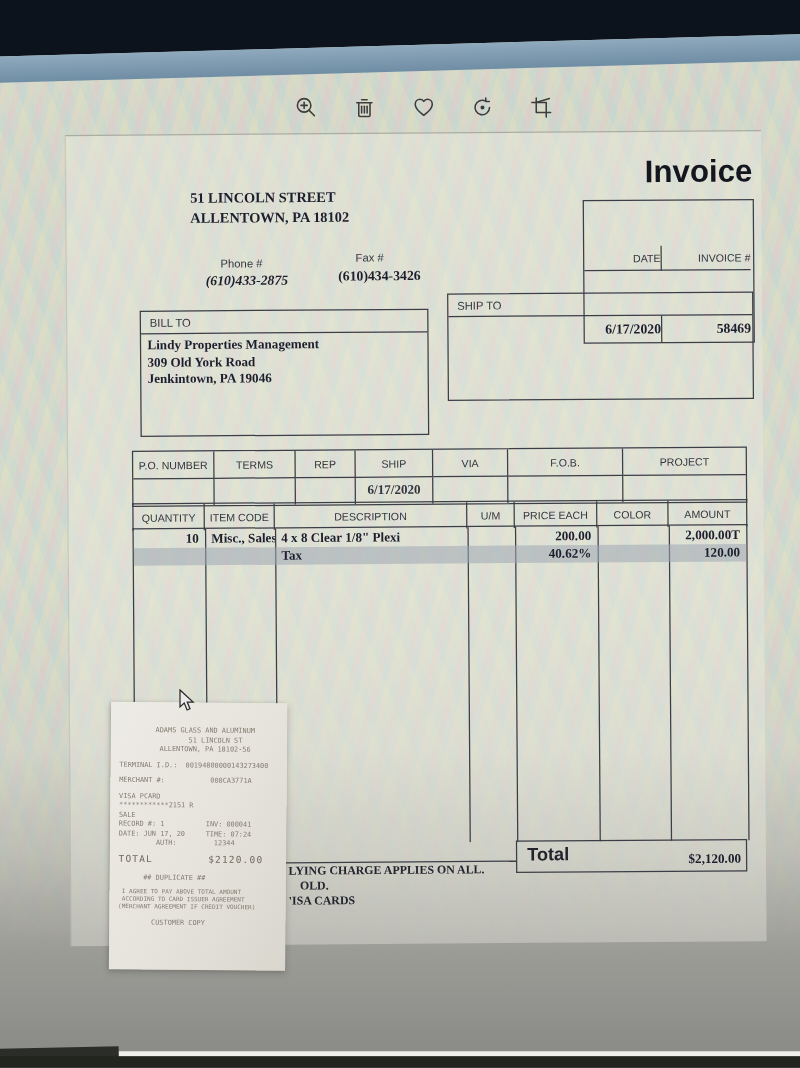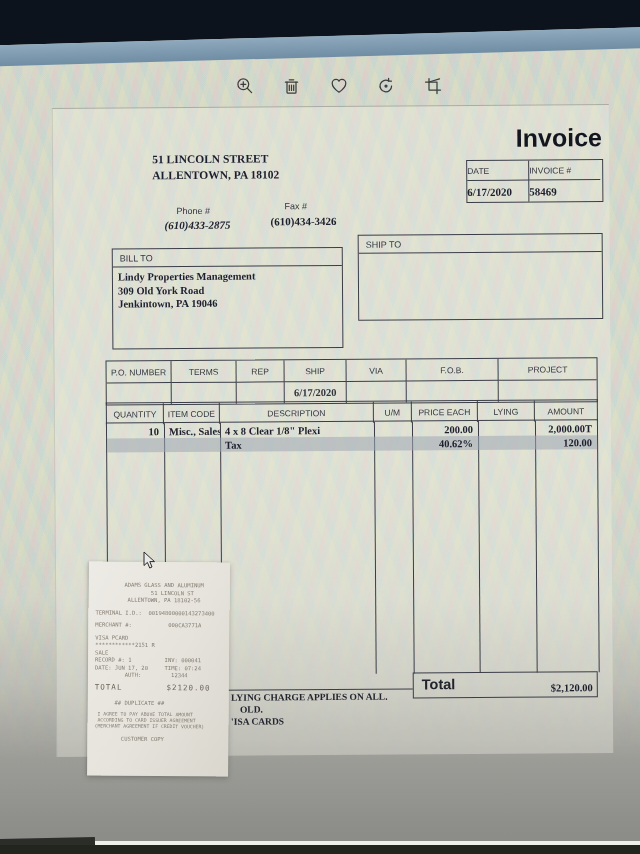--- a/index.html
+++ b/index.html
@@ -42,21 +42,21 @@
 
   .inv-title{position:absolute;right:2px;top:12px;font-size:25px;font-weight:bold;color:#14161f;letter-spacing:0px;}
   .company{position:absolute;left:96px;top:38px;font-size:11.5px;line-height:15.5px;}
   .phone-label{position:absolute;left:120px;top:92px;font-size:9px;}
   .phone-value{position:absolute;left:108px;top:105px;font-size:11px;font-style:italic;}
   .fax-label{position:absolute;left:228px;top:88px;font-size:9px;}
   .fax-value{position:absolute;left:214px;top:102px;font-size:11px;}
 
   .meta{position:absolute;left:410px;top:48px;width:135px;border:1.5px solid #3b3e47;}
   .meta .mrow{display:grid;grid-template-columns:62px 71px;}
-  .meta .mcell{border-right:1.5px solid #3b3e47;text-align:left;}
+  .meta .mcell{border-right:1.5px solid #3b3e47;text-align:right;margin-top:36px;}
   .meta .mcell:last-child{border-right:none;}
   .meta .mhead .mcell{font-size:8.5px;padding:5px 0 4px;color:#33363f;border-bottom:1.5px solid #3b3e47;}
   .meta .mval .mcell{font-size:11px;padding:5px 0 4px;}
 
   .addr-box{position:absolute;border:1.2px solid #3b3e47;}
   .addr-head{height:17px;border-bottom:1.2px solid #3b3e47;font-size:9px;color:#33363f;display:flex;align-items:center;padding-left:7px;}
   .bill{left:55px;top:134px;width:229px;}
   .bill .addr-body{height:75px;padding:3px 5px;font-size:10.5px;line-height:13.5px;}
   .ship{left:301px;top:122px;width:243px;}
   .ship .addr-body{height:66px;}
@@ -212,21 +212,21 @@
           <div class="ocell"></div>
         </div>
       </div>
 
       <div class="ithead grid7b">
         <div class="icell">QUANTITY</div>
         <div class="icell">ITEM CODE</div>
         <div class="icell">DESCRIPTION</div>
         <div class="icell">U/M</div>
         <div class="icell">PRICE EACH</div>
-        <div class="icell">LYING</div>
+        <div class="icell">COLOR</div>
         <div class="icell">AMOUNT</div>
       </div>
 
       <div class="itbody">
         <div class="vline" style="left:57px"></div>
         <div class="vline" style="left:113px"></div>
         <div class="vline" style="left:267px"></div>
         <div class="vline" style="left:305px"></div>
         <div class="vline" style="left:371px"></div>
         <div class="vline" style="left:428px"></div>

